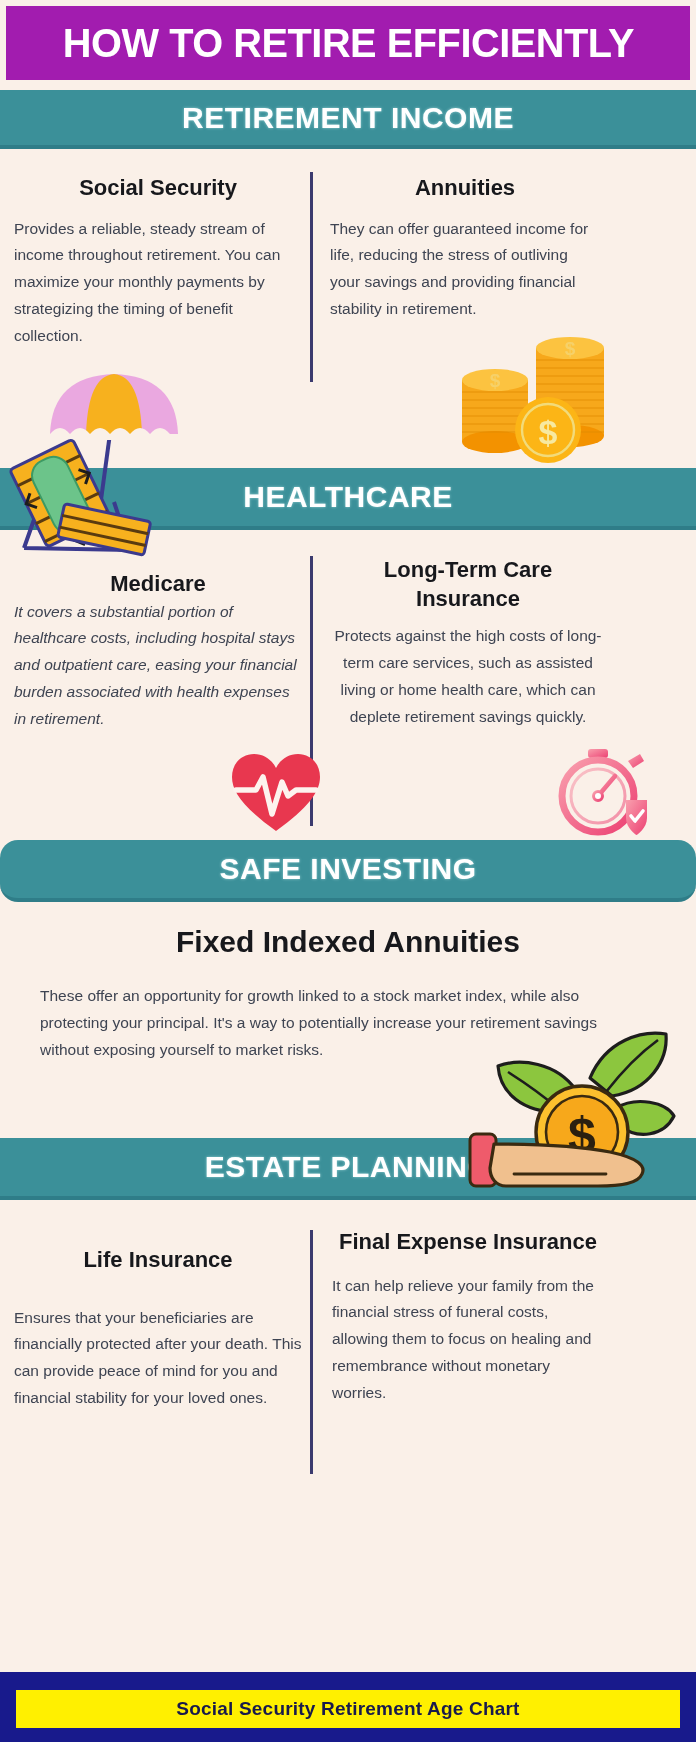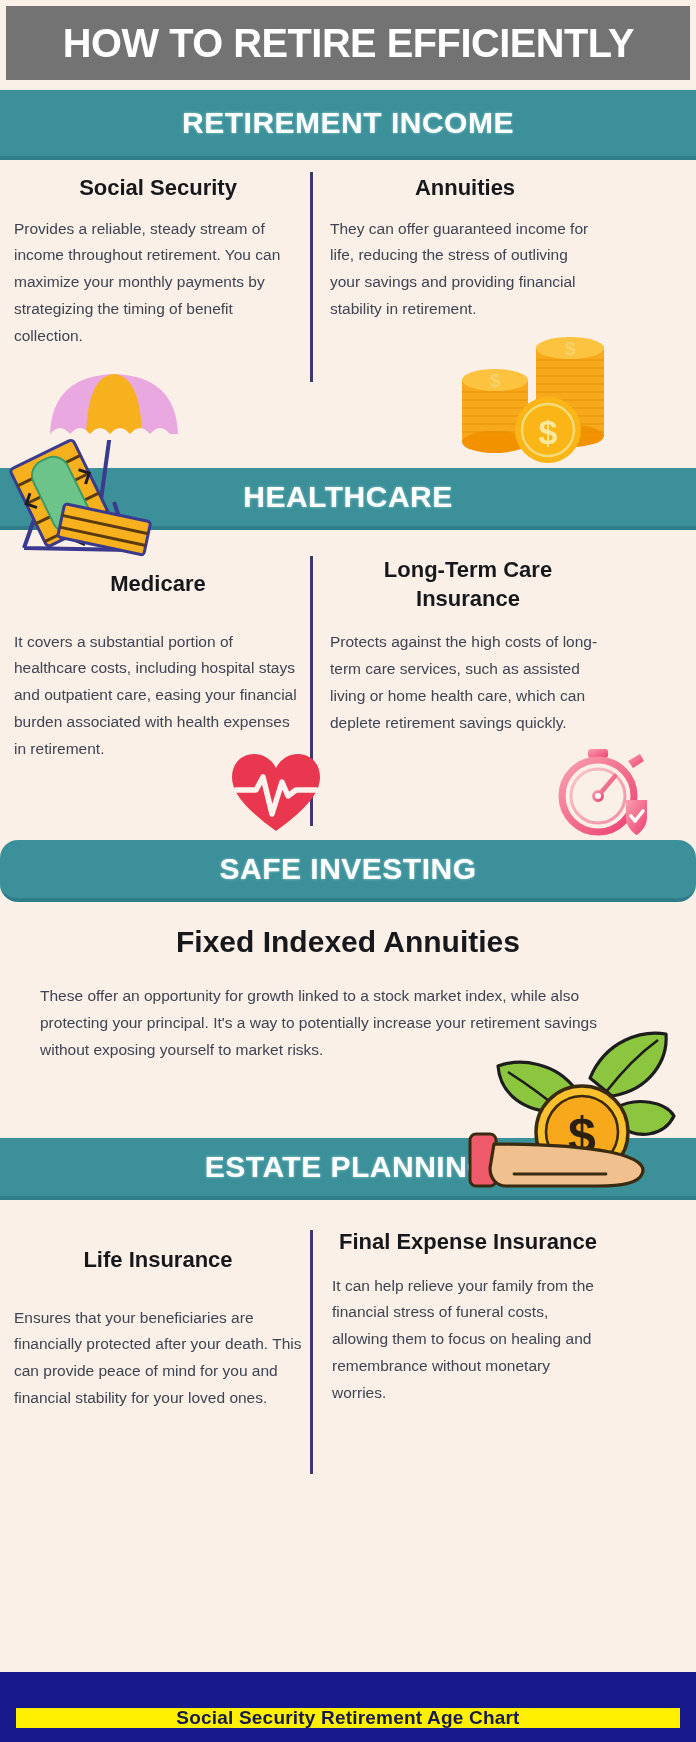--- a/index.html
+++ b/index.html
@@ -19,21 +19,21 @@
     position: relative;
     background: #faf0e8;
     overflow: hidden;
   }
 
   
   .title-bar {
     position: absolute;
     left: 6px; top: 6px;
     width: 684px; height: 74px;
-    background: #737373;
+    background: #a21caf;
     display: flex;
     align-items: center;
     justify-content: center;
   }
   .title-bar .title-text {
     color: #ffffff;
     font-size: 41px;
     font-weight: bold;
     letter-spacing: -0.5px;
     font-family: "Liberation Sans Narrow", "Liberation Sans", sans-serif;
@@ -89,21 +89,21 @@
   
   .footer-navy {
     position: absolute;
     left: 0; bottom: 0;
     width: 696px; height: 70px;
     background: #181a8c;
   }
   .footer-yellow {
     position: absolute;
     left: 16px; bottom: 14px;
-    width: 664px; height: 20px;
+    width: 664px; height: 38px;
     background: #fff000;
     display: flex;
     align-items: center;
     justify-content: center;
   }
   .footer-yellow .footer-text {
     color: #181a4c;
     font-weight: bold;
     font-size: 19px;
     font-family: "Liberation Sans", sans-serif;
@@ -116,21 +116,21 @@
 </style>
 </head>
 <body>
 
 <div class="page">
 
   <div class="title-bar">
     <div class="title-text">HOW TO RETIRE EFFICIENTLY</div>
   </div>
 
-  <div class="banner" style="top:90px; height:70px;">
+  <div class="banner" style="top:90px; height:59px;">
     <div class="banner-text">RETIREMENT INCOME</div>
   </div>
 
   <div class="divider" style="left:310px; top:172px; height:210px;"></div>
 
   <div class="block" style="left:14px; top:174px; width:288px;">
     <div class="col-head">Social Security</div>
     <div class="col-body" style="margin-top:13px;">Provides a reliable, steady stream of income throughout retirement. You can maximize your monthly payments by strategizing the timing of benefit collection.</div>
   </div>
 
@@ -224,26 +224,26 @@
   </div>
 
   <div class="banner" style="top:468px; height:62px;">
     <div class="banner-text">HEALTHCARE</div>
   </div>
 
   <div class="divider" style="left:310px; top:556px; height:270px;"></div>
 
   <div class="block" style="left:14px; top:570px; width:288px;">
     <div class="col-head">Medicare</div>
-    <div class="col-body" style="margin-top:30px;">It covers a substantial portion of healthcare costs, including hospital stays and outpatient care, easing your financial burden associated with health expenses in retirement.</div>
+    <div class="col-body" style="font-style:italic;">It covers a substantial portion of healthcare costs, including hospital stays and outpatient care, easing your financial burden associated with health expenses in retirement.</div>
   </div>
 
   <div class="block" style="left:330px; top:556px; width:276px;">
     <div class="col-head">Long-Term Care Insurance</div>
-    <div class="col-body" style="margin-top:16px;">Protects against the high costs of long-term care services, such as assisted living or home health care, which can deplete retirement savings quickly.</div>
+    <div class="col-body" style="margin-top:10px;text-align:center;">Protects against the high costs of long-term care services, such as assisted living or home health care, which can deplete retirement savings quickly.</div>
   </div>
 
   <div class="illus" style="left:230px; top:752px; width:92px; height:82px; z-index:5;">
     <svg viewBox="0 0 92 82" width="92" height="82">
       <path d="M46 79 C14 56 2 40 2 25 C2 11 12 2 24 2 C34 2 42 8 46 16 C50 8 58 2 68 2 C80 2 90 11 90 25 C90 40 78 56 46 79 Z" fill="#e8374f"></path>
       <path d="M6 38 L26 38 L33 25 L42 62 L52 30 L58 44 L66 38 L86 38" fill="none" stroke="#fdf3ee" stroke-width="5.5" stroke-linejoin="round" stroke-linecap="round"></path>
     </svg>
   </div>
 
   <div class="illus" style="left:552px; top:748px; width:98px; height:90px; z-index:5;">

